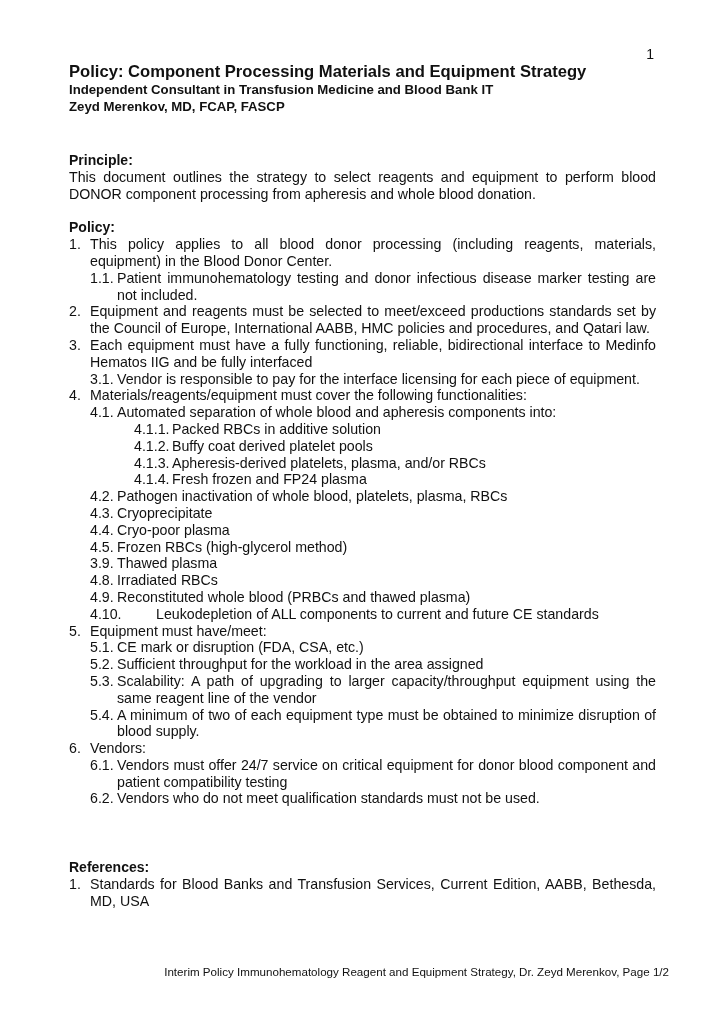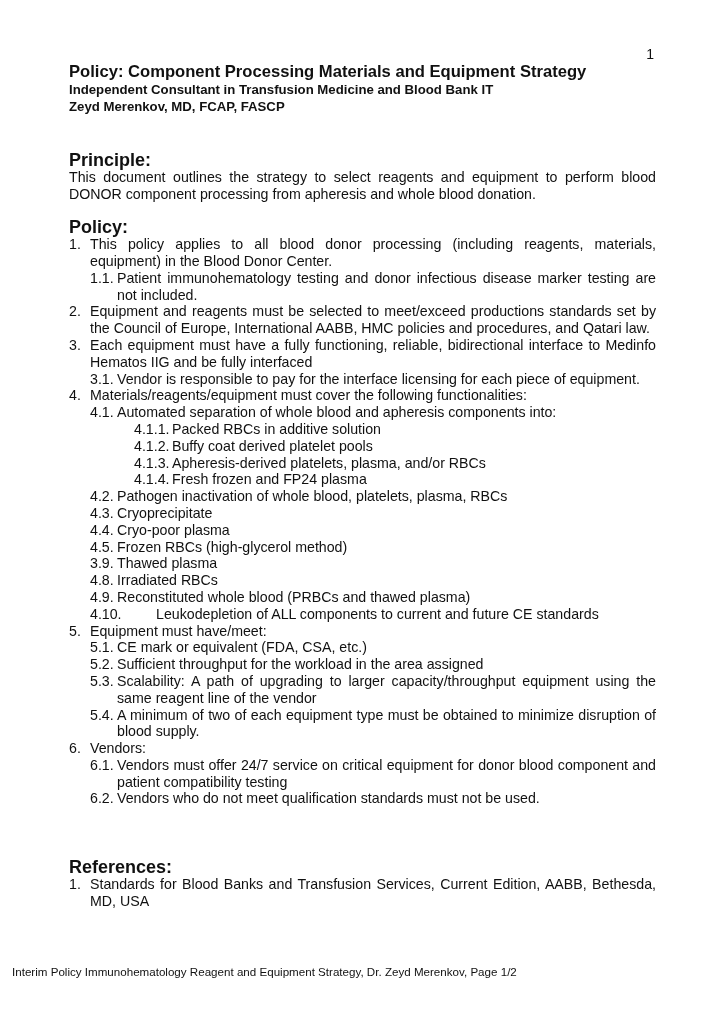--- a/index.html
+++ b/index.html
@@ -5,36 +5,36 @@
   html, body { margin: 0; padding: 0; background: #ffffff; }
   body {
     width: 724px; height: 1024px; position: relative; overflow: hidden;
     font-family: "Liberation Sans", sans-serif; color: #111111;
     font-size: 14.2px; line-height: 16.8px;
   }
   .page-num { position: absolute; top: 46px; right: 70px; font-size: 14px; }
   .content { position: absolute; left: 69px; top: 62px; width: 587px; }
   .title { font-weight: bold; font-size: 16.6px; line-height: 20px; margin: 0; }
   .subtitle { font-weight: bold; font-size: 13.2px; line-height: 16.5px; margin: 0; }
-  .section-head { font-weight: bold; font-size: 18px; margin: 0; }
+  .section-head { font-weight: bold; font-size: 14px; margin: 0; }
   p { margin: 0; }
   .justify { text-align: justify; }
   .gap-principle { height: 37px; }
   .gap-policy { height: 17px; }
   .gap-refs { height: 52px; }
   .item { display: flex; }
   .num1 { width: 21px; flex: 0 0 21px; }
   .num2 { width: 27px; flex: 0 0 27px; }
   .num3 { width: 38px; flex: 0 0 38px; }
   .num4wide { width: 66px; flex: 0 0 66px; }
   .lvl2 { margin-left: 21px; }
   .lvl3 { margin-left: 65px; }
   .txt { flex: 1; }
   .ital { }
-  .footer { position: absolute; top: 964px; left: 0; width: 669px; text-align: left; font-size: 11.6px; padding-left: 12px; box-sizing: border-box; }
+  .footer { position: absolute; top: 964px; left: 0; width: 669px; text-align: right; font-size: 11.6px; padding-left: 12px; box-sizing: border-box; }
 </style>
 </head>
 <body>
 
 <div class="page-num">1</div>
 
 <div class="content">
   <h1 class="title">Policy:  Component Processing Materials and Equipment Strategy</h1>
   <p class="subtitle">Independent Consultant in Transfusion Medicine and Blood Bank IT</p>
   <p class="subtitle">Zeyd Merenkov, MD, FCAP, FASCP</p>
@@ -129,21 +129,21 @@
         <span class="num4wide">4.10.</span>
         <span class="txt">Leukodepletion of ALL components to current and future CE standards</span>
       </div>
 
     <div class="item">
         <span class="num1">5.</span>
         <span class="txt">Equipment must have/meet:</span>
       </div>
     <div class="item lvl2">
         <span class="num2">5.1.</span>
-        <span class="txt">CE mark or equivalent (FDA, CSA, etc.)</span>
+        <span class="txt">CE mark or disruption (FDA, CSA, etc.)</span>
       </div>
     <div class="item lvl2">
         <span class="num2">5.2.</span>
         <span class="txt">Sufficient throughput for the workload in the area assigned</span>
       </div>
     <div class="item lvl2">
         <span class="num2">5.3.</span>
         <span class="txt justify">Scalability:  A path of upgrading to larger capacity/throughput equipment using the same reagent line of the vendor</span>
       </div>
     <div class="item lvl2">

